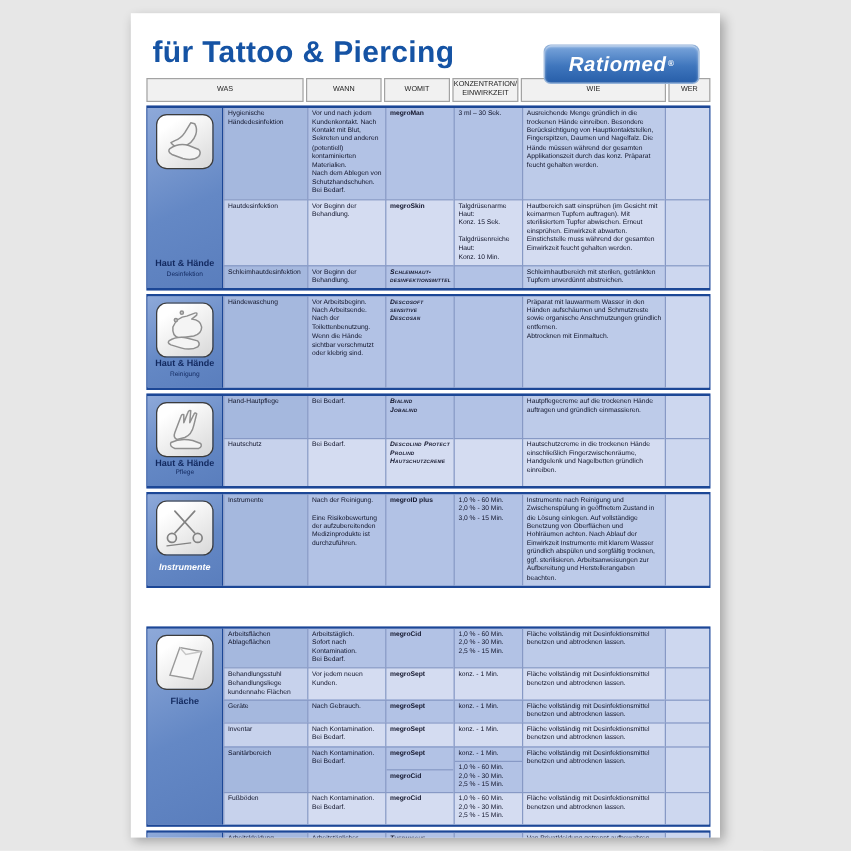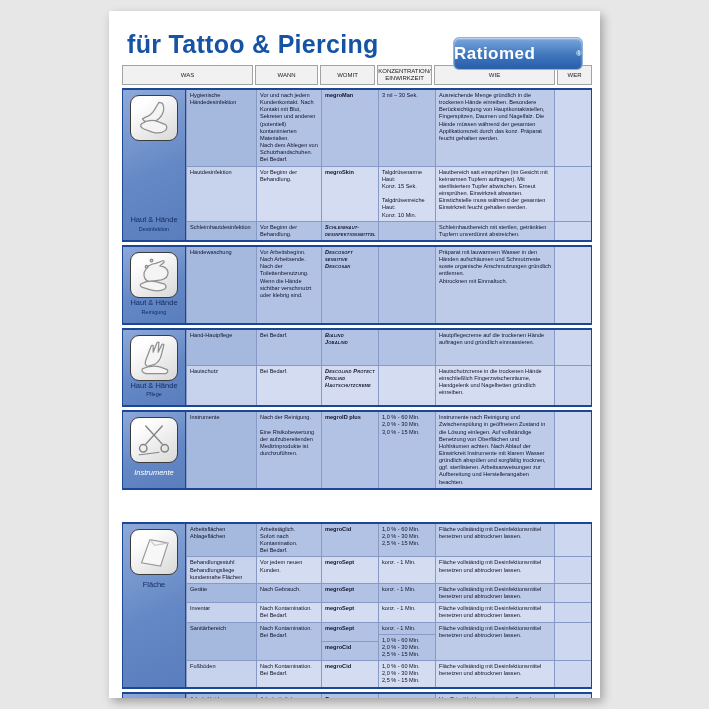--- a/index.html
+++ b/index.html
@@ -13,22 +13,22 @@
     background:#ffffff;box-shadow:3px 4px 9px rgba(0,0,0,.30);
     box-sizing:border-box;padding:14px 10px 0 13px;overflow:hidden;
   }
   
   .titleblock{margin-left:5px;margin-top:6px}
   .title-line{color:#1553a4;font-weight:bold;font-size:25px;line-height:26px;letter-spacing:.3px}
   .logo{
     position:absolute;top:26px;right:17px;width:128px;height:31px;border-radius:6px;
     background:linear-gradient(180deg,#7ba6dc 0%,#3f76bd 55%,#275ea9 100%);
     border:1px solid #93b2d9;box-shadow:inset 0 1px 2px rgba(255,255,255,.65);
-    display:flex;align-items:center;justify-content:space-between;
-    color:#fff;font-weight:bold;font-size:17px;letter-spacing:.5px;
+    display:flex;align-items:center;justify-content:center;
+    color:#fff;font-style:italic;font-weight:bold;font-size:17px;letter-spacing:.5px;
   }
   .logo sup{font-size:7px;margin-left:1px}
   
   .thead{display:flex;gap:2px;margin-top:8px;width:470px}
   .th{
     background:#f1f1f1;border:1px solid #a3a3a3;box-sizing:border-box;height:20px;
     display:flex;align-items:center;justify-content:center;text-align:center;
     font-size:6px;color:#222;white-space:pre-line;line-height:1.15;
   }
   .th1{width:131px}.th2{width:63px}.th3{width:55px}.th4{width:55px}.th5{width:121px}.th6{width:35px}
@@ -66,21 +66,21 @@
   .tile{
     width:46px;height:44px;flex:0 0 auto;
     background:linear-gradient(145deg,#ffffff 20%,#d8d8d8 100%);
     border:1.5px solid #3c3c3c;border-radius:9px;
     display:flex;align-items:center;justify-content:center;
   }
   .glabels{text-align:center}
   .glabels.pos-bottom{margin-top:auto;margin-bottom:3px}
   .glabels.pos-mid{margin-top:5px}
   .glabels.pos-top{margin-top:2px}
-  .glabel{font-size:7.5px;font-weight:normal;color:#12295f}
+  .glabel{font-size:7.5px;font-weight:bold;color:#12295f}
   .glabel.white{color:#ffffff;font-style:italic}
   .glabel.big{font-size:8px}
   .gsub{font-size:5.5px;color:#12295f;margin-top:1px}
 </style>
 </head>
 <body>
 
 <div class="page">
 
   <div class="titleblock">

